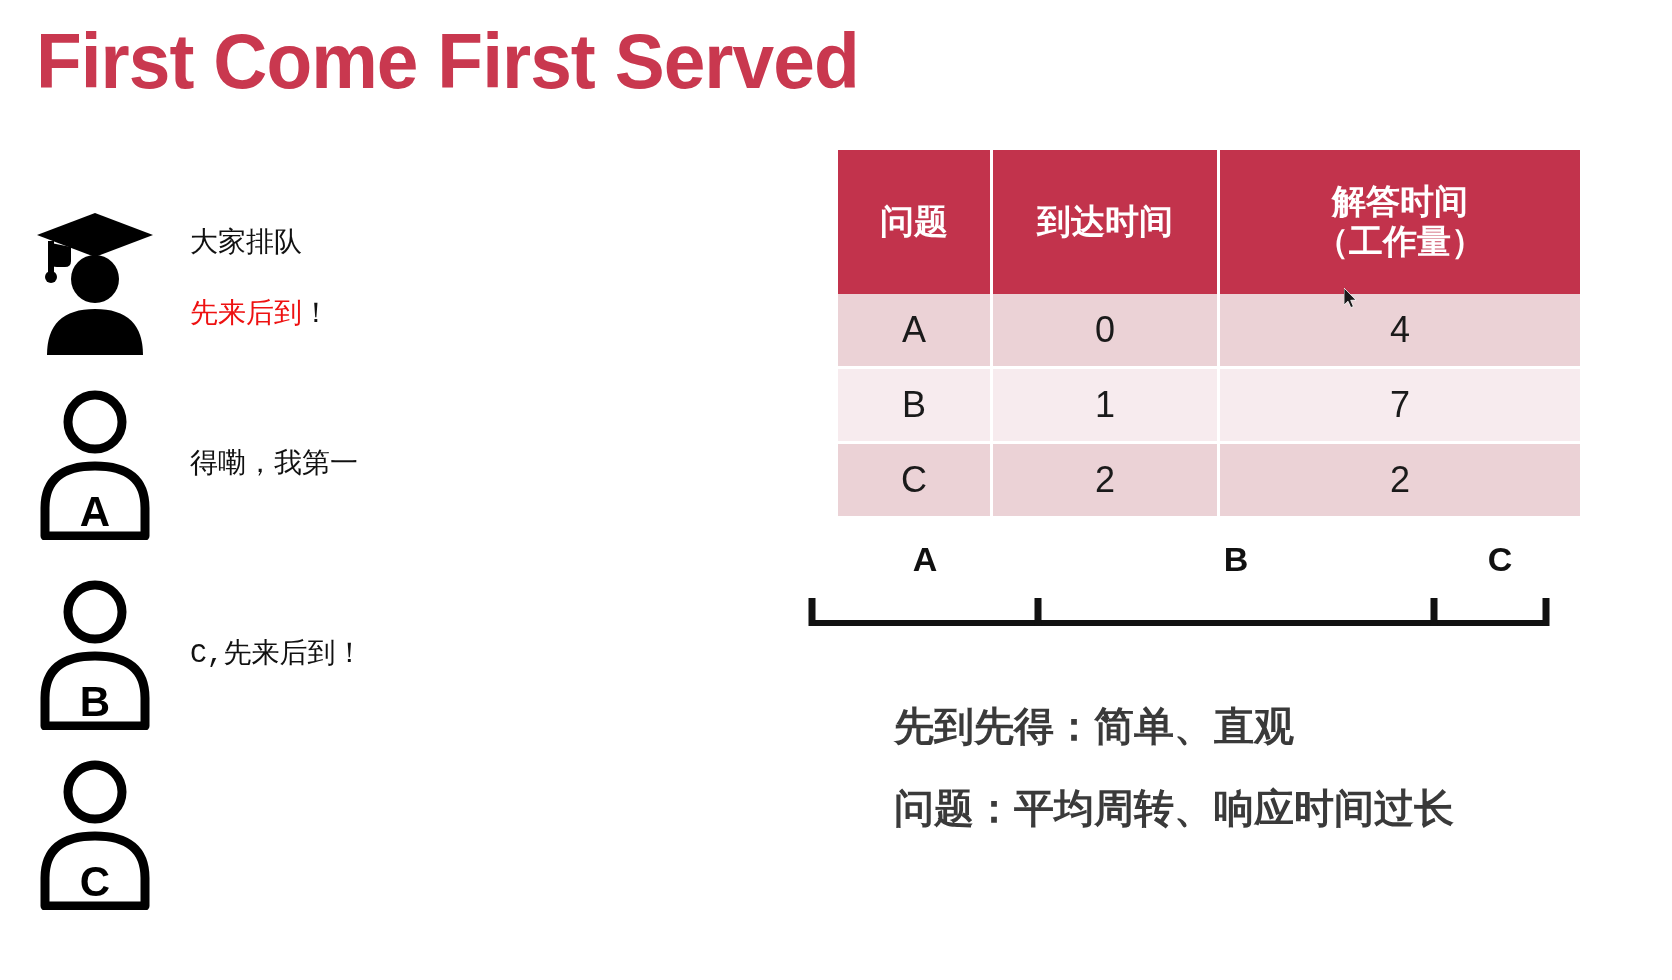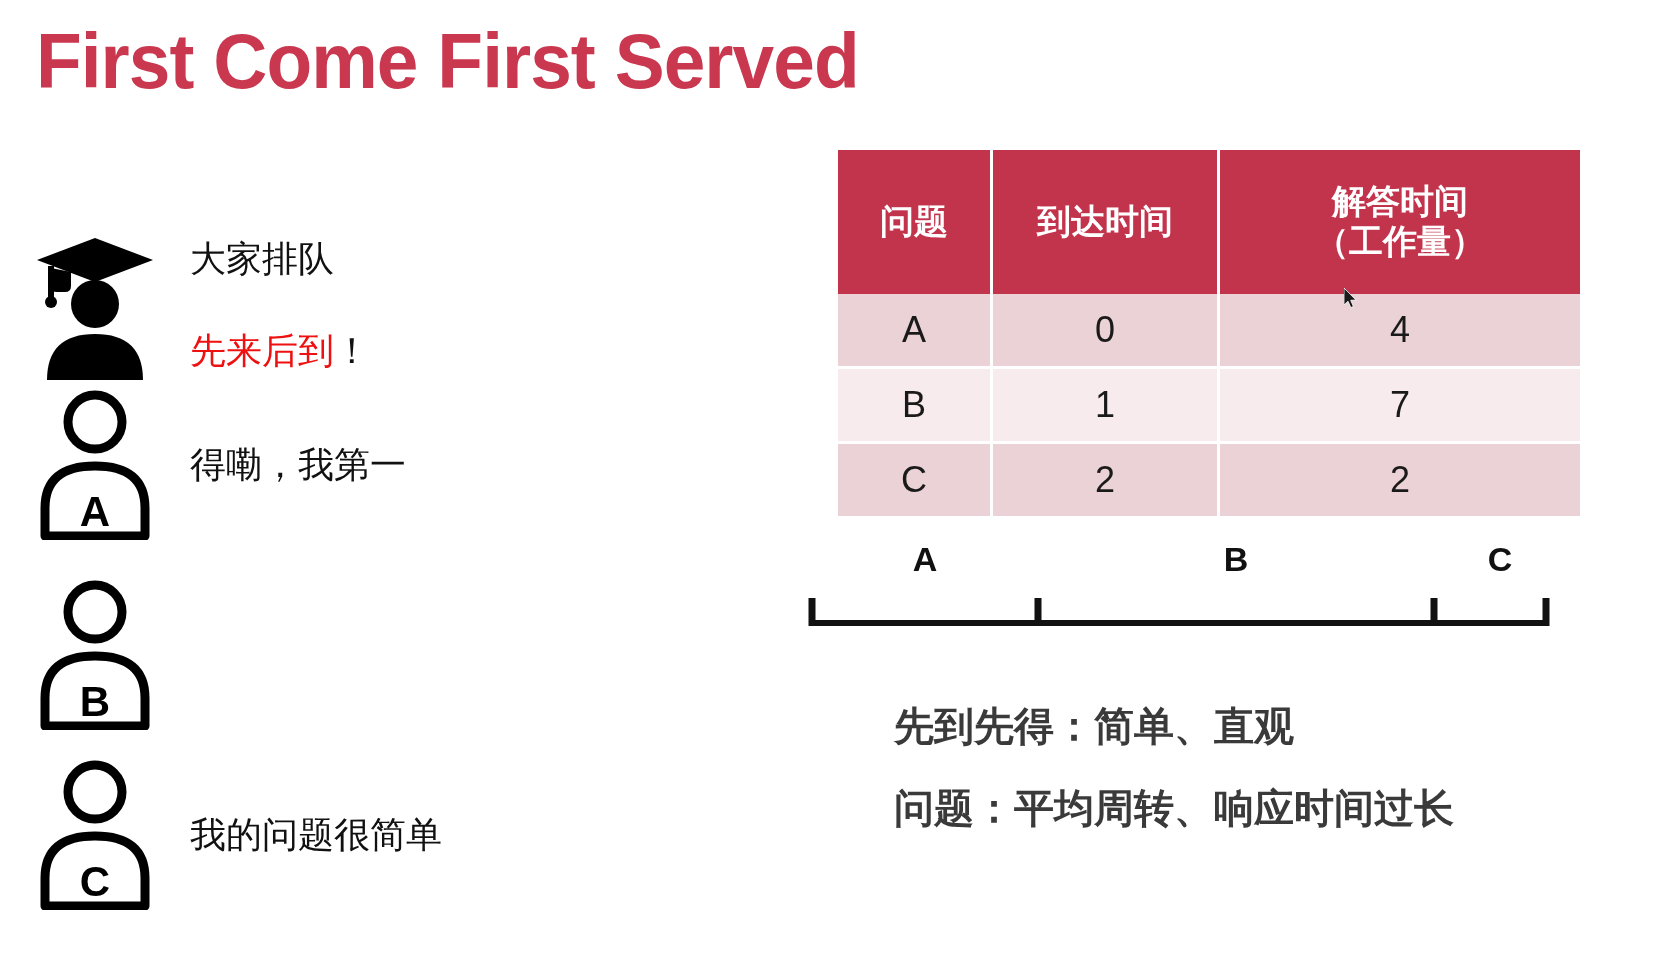--- a/index.html
+++ b/index.html
@@ -53,24 +53,24 @@
   }
   .char-icon {
     position: relative;
     width: 190px;
     flex: 0 0 190px;
     display: flex;
     justify-content: center;
     align-items: flex-end;
   }
   .char-text {
-    font-size: 36px;
+    font-size: 28px;
     line-height: 1.28;
     color: #111;
-    font-family: Liberation Serif, serif;
+    font-family: Liberation Mono, monospace;
     white-space: pre-line;
   }
   .char-text .red { color: #EE1111; }
   .char-text .blk { color: #111; }
 
   
   .svg-grad { width: 128px; height: 150px; display:block; }
   .svg-person { width: 120px; height: 150px; display:block; }
 
   
@@ -221,32 +221,34 @@
     </div>
 
     <div class="char-row" style="top:390px;">
       <div class="char-icon">
         <svg class="svg-person" viewBox="0 0 120 150" xmlns="http://www.w3.org/2000/svg" aria-hidden="true">
           <circle cx="60" cy="32" r="27" fill="none" stroke="#000" stroke-width="9"></circle>
           <path d="M10 146 L10 118 Q10 76 60 76 Q110 76 110 118 L110 146 Z" fill="none" stroke="#000" stroke-width="9" stroke-linejoin="round"></path>
           <text x="60" y="136" font-family="Liberation Sans, DejaVu Sans, sans-serif" font-size="42" font-weight="bold" text-anchor="middle" fill="#000">B</text>
         </svg>
       </div>
+      <div class="char-text">
+        <div><span class="blk">C,先来后到！</span></div>
+      </div>
     </div>
 
     <div class="char-row" style="top:570px;">
       <div class="char-icon">
         <svg class="svg-person" viewBox="0 0 120 150" xmlns="http://www.w3.org/2000/svg" aria-hidden="true">
           <circle cx="60" cy="32" r="27" fill="none" stroke="#000" stroke-width="9"></circle>
           <path d="M10 146 L10 118 Q10 76 60 76 Q110 76 110 118 L110 146 Z" fill="none" stroke="#000" stroke-width="9" stroke-linejoin="round"></path>
           <text x="60" y="136" font-family="Liberation Sans, DejaVu Sans, sans-serif" font-size="42" font-weight="bold" text-anchor="middle" fill="#000">C</text>
         </svg>
       </div>
       <div class="char-text">
-        <div><span class="blk">我的问题很简单</span></div>
       </div>
     </div>
 
   </div>
 
   <div class="table-wrap">
     <table class="qtable">
       <thead>
         <tr>
           <th class="col-q">问题</th>

